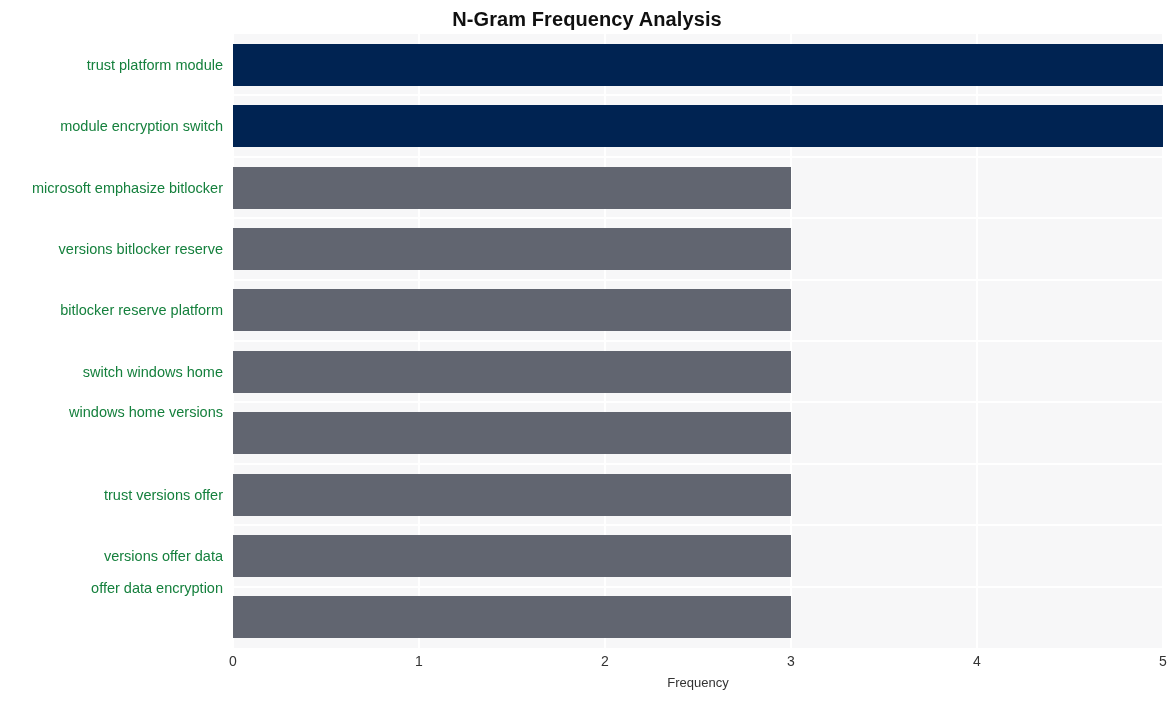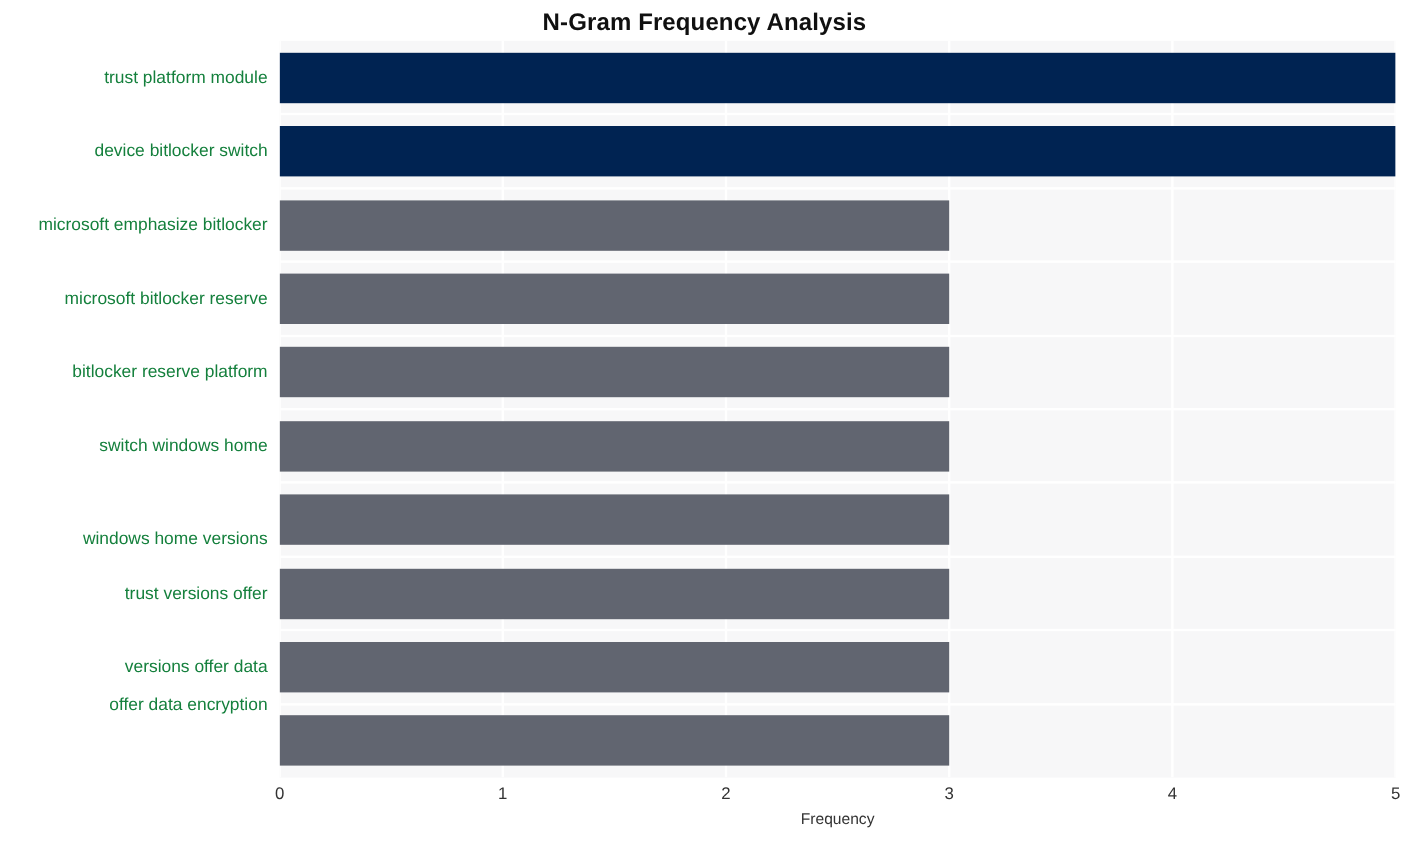--- a/index.html
+++ b/index.html
@@ -132,26 +132,26 @@
       <div class="bar" title="bitlocker reserve windows: 3" style="top: 255.3px; width: 558px; background: rgb(97, 101, 112);"></div>
       <div class="bar" title="reserve windows home: 3" style="top: 316.7px; width: 558px; background: rgb(97, 101, 112);"></div>
       <div class="bar" title="windows home versions: 3" style="top: 378.1px; width: 558px; background: rgb(97, 101, 112);"></div>
       <div class="bar" title="home versions offer: 3" style="top: 439.5px; width: 558px; background: rgb(97, 101, 112);"></div>
       <div class="bar" title="versions offer data: 3" style="top: 500.9px; width: 558px; background: rgb(97, 101, 112);"></div>
       <div class="bar" title="offer data encryption: 3" style="top: 562.3px; width: 558px; background: rgb(97, 101, 112);"></div>
     </div>
 
   <div id="ytick-layer">
       <div class="ytick-label" style="top: 55.7px;">trust platform module</div>
-      <div class="ytick-label" style="top: 117.1px;">device bitlocker switch</div>
+      <div class="ytick-label" style="top: 117.1px;">module encryption switch</div>
       <div class="ytick-label" style="top: 178.5px;">microsoft emphasize bitlocker</div>
-      <div class="ytick-label" style="top: 239.9px;">microsoft bitlocker reserve</div>
+      <div class="ytick-label" style="top: 239.9px;">versions bitlocker reserve</div>
       <div class="ytick-label" style="top: 301.3px;">bitlocker reserve platform</div>
       <div class="ytick-label" style="top: 362.7px;">switch windows home</div>
-      <div class="ytick-label" style="top: 440px;">windows home versions</div>
+      <div class="ytick-label" style="top: 403px;">windows home versions</div>
       <div class="ytick-label" style="top: 485.5px;">trust versions offer</div>
       <div class="ytick-label" style="top: 546.9px;">versions offer data</div>
       <div class="ytick-label" style="top: 579px;">offer data encryption</div>
     </div>
   <div id="xtick-layer">
       <div class="xtick-label" style="left: 233px;">0</div>
       <div class="xtick-label" style="left: 419px;">1</div>
       <div class="xtick-label" style="left: 605px;">2</div>
       <div class="xtick-label" style="left: 791px;">3</div>
       <div class="xtick-label" style="left: 977px;">4</div>

